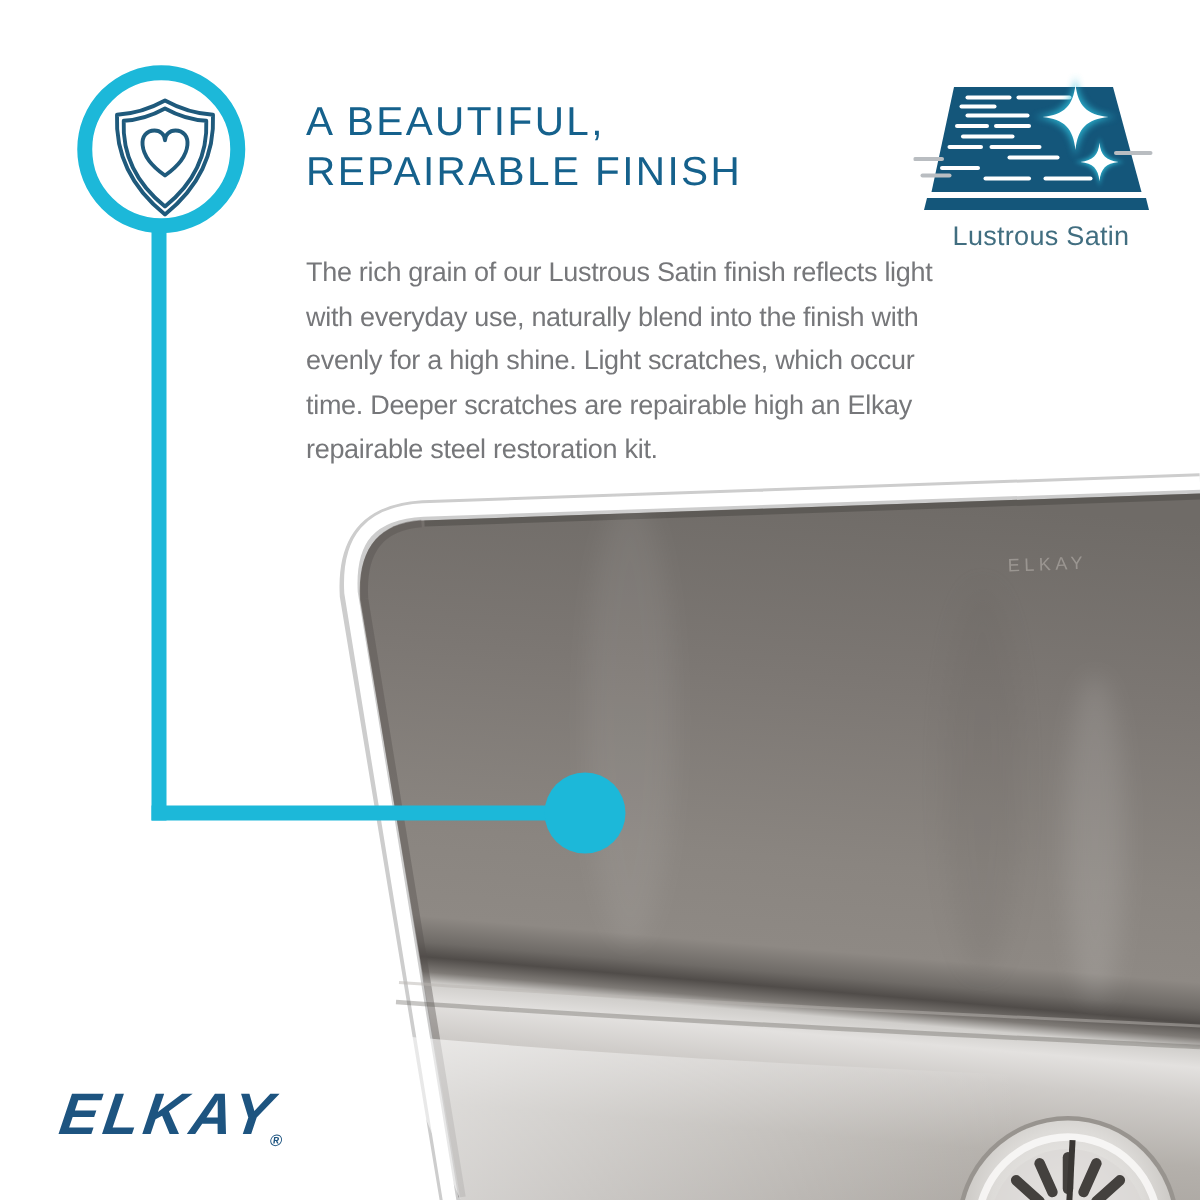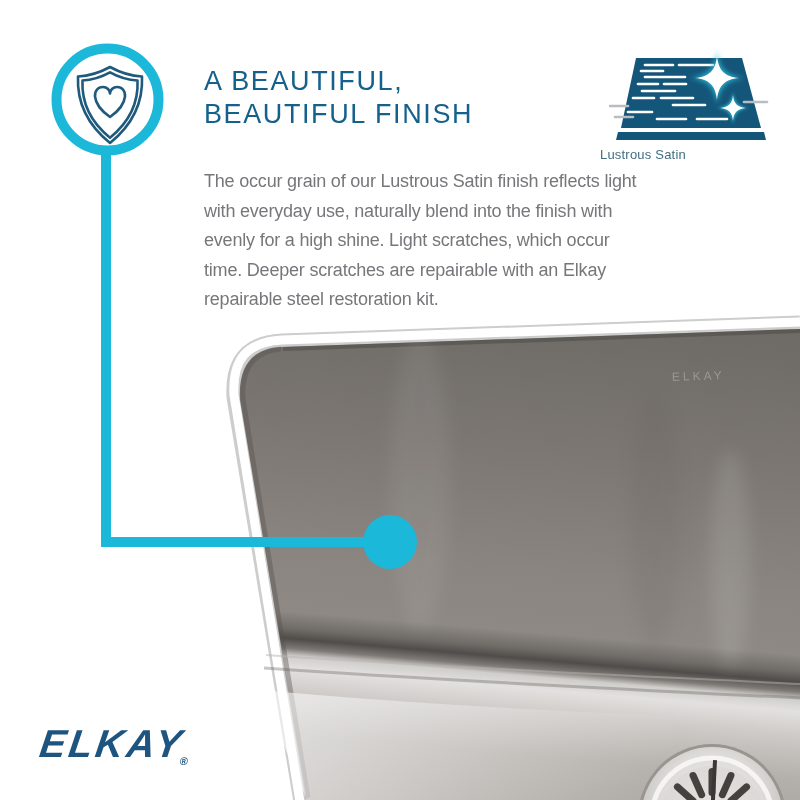--- a/index.html
+++ b/index.html
@@ -42,22 +42,22 @@
   }
   
   .finish{position:absolute;left:600px;top:45px;width:188px;z-index:2;}
   .satin{display:block;margin:0 auto;width:170px;height:105px;}
   .satin .navy{fill:var(--icon-navy);}
   .satin .dash-w line{stroke:#ffffff;stroke-width:2.7;stroke-linecap:round;}
   .satin .dash-g line{stroke:#b9bdc1;stroke-width:2.7;stroke-linecap:round;}
   .satin .glow{fill:#2fc0db;opacity:.8;filter:blur(2px);}
   .satin .star{fill:#ffffff;}
   .finish-label{
-    margin-top:-3px;text-align:left;color:var(--finish-label-teal);
-    font-size:13px;letter-spacing:0.2px;
+    margin-top:-3px;text-align:center;color:var(--finish-label-teal);
+    font-size:18px;letter-spacing:0.2px;
   }
   
   .logo{position:absolute;left:40px;top:722px;z-index:2;color:var(--logo-navy);transform:skewX(-8deg);}
   .logo-text{font-size:39px;font-weight:800;font-style:italic;letter-spacing:3px;}
   .logo-reg{font-size:11px;font-weight:700;position:relative;top:8px;left:-2px;}
 </style>
 </head>
 <body>
 
 <div class="stage">
@@ -139,28 +139,28 @@
       <g class="shield" transform="translate(61,64)">
         <path d="M0,-38 C10,-32.5 22.5,-29 32,-28.5 C33,-6 26,17 0,38 C-26,17 -33,-6 -32,-28.5 C-22.5,-29 -10,-32.5 0,-38 Z"></path>
         <path class="inner" transform="scale(0.86)" d="M0,-38 C10,-32.5 22.5,-29 32,-28.5 C33,-6 26,17 0,38 C-26,17 -33,-6 -32,-28.5 C-22.5,-29 -10,-32.5 0,-38 Z"></path>
         <path class="heart" transform="translate(0,-3)" d="M0,15 C-20,1 -17.5,-15 -7,-15 C-3,-15 0,-12 0,-8.5 C0,-12 3,-15 7,-15 C17.5,-15 20,1 0,15 Z"></path>
       </g>
     </svg>
   </div>
 
   <div class="headline">
     <div>A BEAUTIFUL,</div>
-    <div>BEAUTIFUL FINISH</div>
+    <div>REPAIRABLE FINISH</div>
   </div>
 
   <div class="copy">
-    <div>The occur grain of our Lustrous Satin finish reflects light</div>
+    <div>The rich grain of our Lustrous Satin finish reflects light</div>
     <div>with everyday use, naturally blend into the finish with</div>
     <div>evenly for a high shine. Light scratches, which occur</div>
-    <div>time. Deeper scratches are repairable with an Elkay</div>
+    <div>time. Deeper scratches are repairable high an Elkay</div>
     <div>repairable steel restoration kit.</div>
   </div>
 
   <div class="finish">
     <svg class="satin" viewBox="0 0 170 105">
       <polygon class="navy" points="27,13 133,13 152,83 12,83"></polygon>
       <polygon class="navy" points="9,87 155,87 157,95 7,95"></polygon>
       <g class="dash-w">
         <line x1="36" y1="20" x2="64" y2="20"></line>
           <line x1="70" y1="20" x2="104" y2="20"></line>

